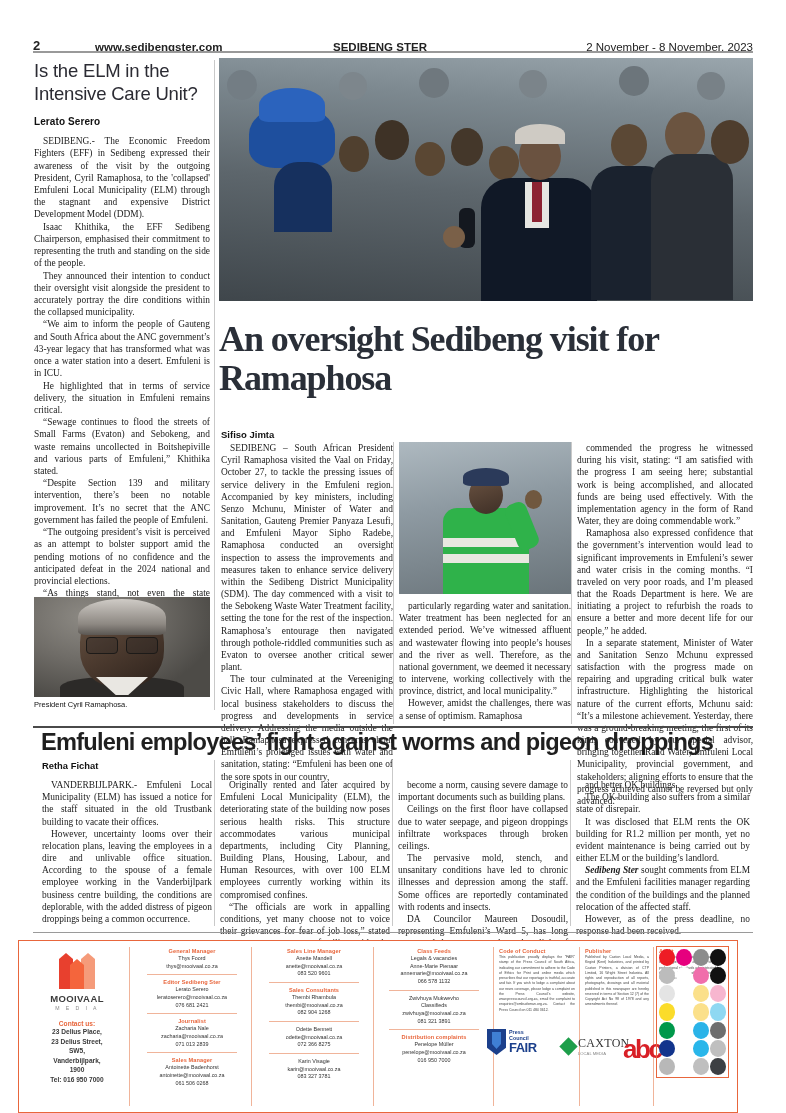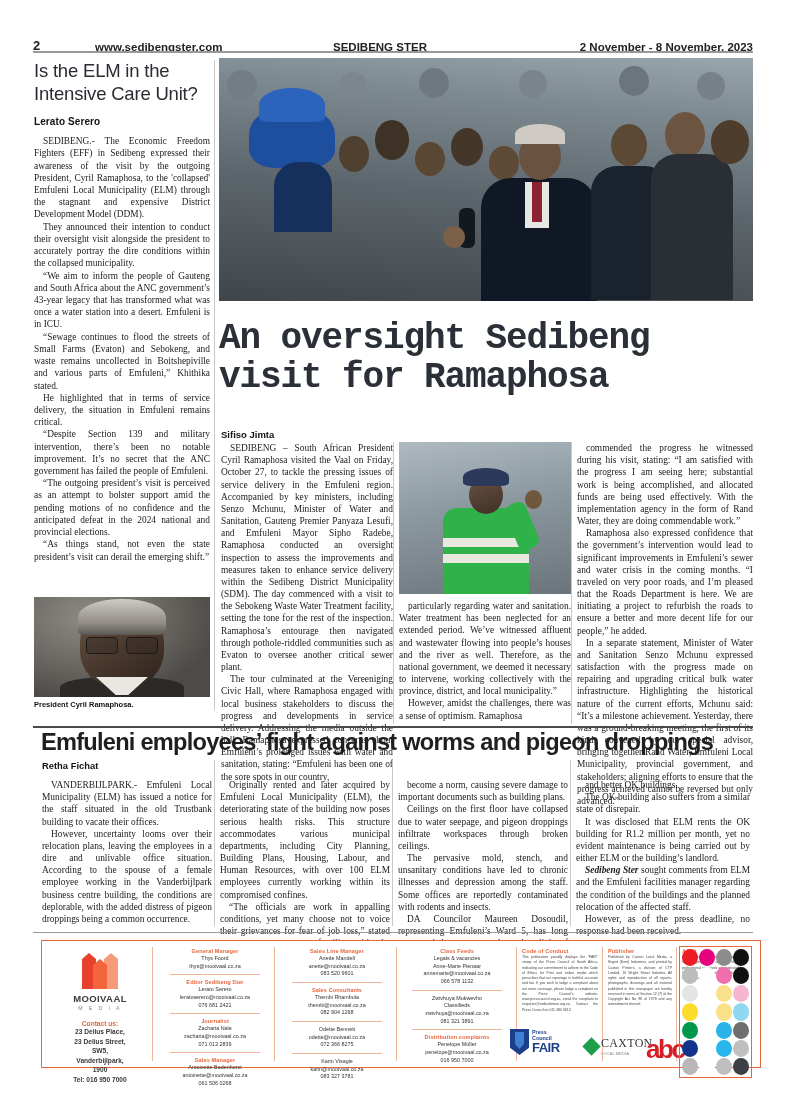--- a/index.html
+++ b/index.html
@@ -13,21 +13,21 @@
   .page{position:relative;width:786px;height:1113px;box-sizing:border-box;padding:0;}
 
   
   .masthead{
     position:absolute;left:33px;top:27px;width:720px;height:26px;
     display:flex;align-items:flex-end;
   }
   .mh-page{font-family:"Liberation Sans",sans-serif;font-weight:bold;font-size:13px;color:#222;width:62px;}
   .mh-url{font-family:"Liberation Sans",sans-serif;font-weight:bold;font-size:11.5px;color:#222;width:220px;text-align:left;}
   .mh-title{font-family:"Liberation Sans",sans-serif;font-weight:bold;font-size:11.5px;color:#222;flex:1;text-align:left;padding-left:18px;}
-  .mh-date{font-family:"Liberation Sans",sans-serif;font-weight:bold;font-size:11.5px;color:#222;text-align:right;}
+  .mh-date{font-family:"Liberation Sans",sans-serif;font-weight:normal;font-size:11.5px;color:#222;text-align:right;}
   .mh-rule{position:absolute;left:33px;top:51px;width:720px;height:2px;background:#999;}
 
   
   .left-col{position:absolute;left:34px;top:60px;width:176px;}
   .hl-left{
     font-family:"Liberation Sans",sans-serif;
     font-weight:300;font-size:18.5px;line-height:1.22;color:#2b2b33;
     letter-spacing:-0.2px;margin:0 0 11px 0;
   }
   .byline{
@@ -57,36 +57,36 @@
     background:linear-gradient(180deg,#cfcbc6 0%,#8d8882 70%,#5b5753 100%);}
   .lp-glass{position:absolute;left:52px;top:40px;width:72px;height:15px;}
   .lp-glass:before,.lp-glass:after{content:"";position:absolute;top:0;width:30px;height:15px;
     border:1.6px solid #1c1a18;border-radius:4px;background:rgba(40,38,36,.32);}
   .lp-glass:before{left:0;} .lp-glass:after{right:0;}
   .lp-shirt{position:absolute;left:26px;top:80px;width:124px;height:26px;background:#2c2a28;border-radius:40% 40% 0 0;}
   .lp-collar{position:absolute;left:62px;top:80px;width:52px;height:18px;background:#e9e7e2;
     clip-path:polygon(0 0,100% 0,62% 100%,38% 100%);}
   .left-cap{
     position:absolute;left:34px;top:700px;width:176px;
-    font-family:"Liberation Sans",sans-serif;font-weight:bold;font-size:7.5px;color:#111;
+    font-family:"Liberation Sans",sans-serif;font-weight:normal;font-size:7.5px;color:#111;
   }
 
   
   .top-photo{position:absolute;left:219px;top:58px;width:534px;height:243px;overflow:hidden;background:#6d7a84;}
   .tp-bg{position:absolute;inset:0;
     background:linear-gradient(185deg,#9aa6ad 0%,#7d8990 22%,#5d666c 55%,#3f464b 100%);}
   .crowd{position:absolute;inset:0;}
   .blob{position:absolute;border-radius:50%;}
   .tp-capbar{position:absolute;left:219px;top:303px;width:534px;height:12px;}
   .tp-cap{font-family:"Liberation Sans",sans-serif;font-weight:bold;font-size:7.6px;color:#111;}
 
   
   .hl-main{
     position:absolute;left:219px;top:320px;width:460px;
-    font-family:Liberation Mono, monospace;font-weight:bold;
+    font-family:Liberation Serif, serif;font-weight:bold;
     font-size:36px;line-height:1.07;color:#2a2f38;letter-spacing:-1.1px;
   }
   .byline2{
     position:absolute;left:221px;top:429px;
     font-family:"Liberation Sans",sans-serif;font-weight:bold;font-size:9.5px;color:#111;
   }
 
   
   .mcol{position:absolute;top:442px;width:172px;}
   .mcol p{margin:0;font-size:9.4px;line-height:1.295;text-align:justify;text-indent:9px;color:#1b1b1b;}
@@ -115,21 +115,21 @@
   }
   .byline3{position:absolute;left:42px;top:760px;
     font-family:"Liberation Sans",sans-serif;font-weight:bold;font-size:9.4px;color:#111;}
   .bcol{position:absolute;top:779px;width:170px;}
   .bcol p{margin:0;font-size:9.4px;line-height:1.295;text-align:justify;text-indent:9px;color:#1b1b1b;}
   #bcol1{left:42px;} #bcol2{left:220px;} #bcol3{left:398px;} #bcol4{left:576px;width:174px;}
   .bcol i{font-style:italic;font-weight:bold;}
 
   
   .footer{
-    position:absolute;left:41px;top:940px;width:720px;height:128px;
+    position:absolute;left:18px;top:940px;width:720px;height:173px;
     border:1.3px solid #e8663c;box-sizing:border-box;background:#fff;
   }
   .f-div{position:absolute;top:6px;bottom:6px;width:1px;background:#f0b49a;}
   .f-col{position:absolute;top:7px;}
   .f-hdr{font-family:"Liberation Sans",sans-serif;font-weight:bold;font-size:5.6px;color:#e8663c;text-align:center;margin:0 0 1px 0;letter-spacing:.1px;}
   .f-line{font-family:"Liberation Sans",sans-serif;font-size:5.4px;color:#333;text-align:center;margin:0;line-height:1.42;}
   .f-sep{height:1px;background:#f0b49a;margin:4px 10px;}
 
   
   .logo-wrap{position:absolute;left:12px;top:10px;width:92px;text-align:center;}
@@ -169,24 +169,25 @@
     <div class="mh-title">SEDIBENG STER</div>
     <div class="mh-date">2 November - 8 November, 2023</div>
   </div>
   <div class="mh-rule"></div>
 
   <div class="left-col">
     <h1 class="hl-left">Is the ELM in the Intensive Care Unit?</h1>
     <div class="byline">Lerato Serero</div>
     <div class="body-text">
       <p class="first">SEDIBENG.- The Economic Freedom Fighters (EFF) in Sedibeng expressed their awareness of the visit by the outgoing President, Cyril Ramaphosa, to the 'collapsed' Emfuleni Local Municipality (ELM) through the stagnant and expensive District Development Model (DDM).</p>
+      <p>Isaac Khithika, the EFF Sedibeng Chairperson, emphasised their commitment to representing the truth and standing on the side of the people.</p>
       <p>They announced their intention to conduct their oversight visit alongside the president to accurately portray the dire conditions within the collapsed municipality.</p>
       <p>“We aim to inform the people of Gauteng and South Africa about the ANC government’s 43-year legacy that has transformed what was once a water station into a desert. Emfuleni is in ICU.</p>
+      <p>He highlighted that in terms of service delivery, the situation in Emfuleni remains critical.</p>
       <p>“Sewage continues to flood the streets of Small Farms (Evaton) and Sebokeng, and waste remains uncollected in Boitshepiville and various parts of Emfuleni,” Khithika stated.</p>
-      <p>He highlighted that in terms of service delivery, the situation in Emfuleni remains critical.</p>
       <p>“Despite Section 139 and military intervention, there’s been no notable improvement. It’s no secret that the ANC government has failed the people of Emfuleni.</p>
       <p>“The outgoing president’s visit is perceived as an attempt to bolster support amid the pending motions of no confidence and the anticipated defeat in the 2024 national and provincial elections.</p>
       <p>“As things stand, not even the state president’s visit can derail the emerging shift.”</p>
     </div>
   </div>
 
   <div class="vrule" style="left:214px;top:60px;height:650px;"></div>
 
   <div class="left-photo">
     <div class="sky"></div>

